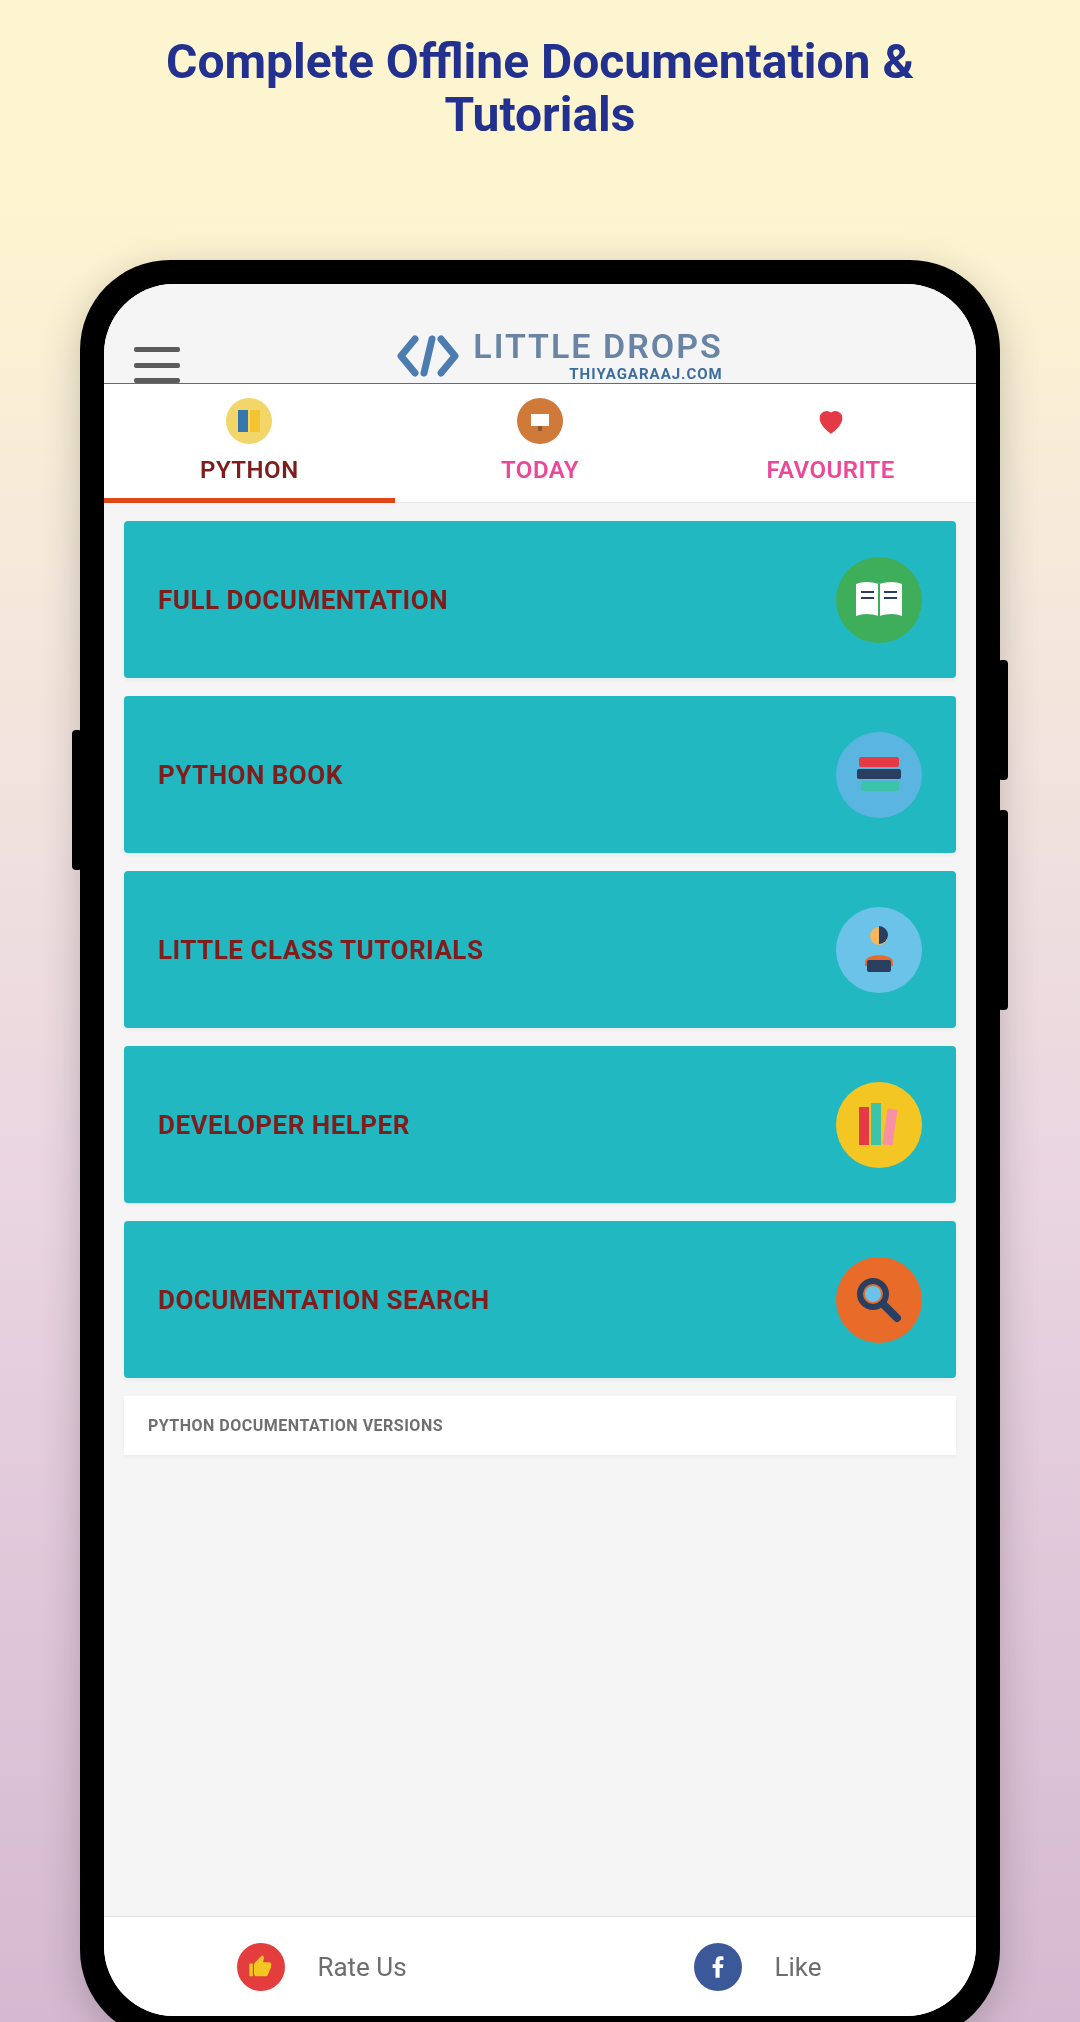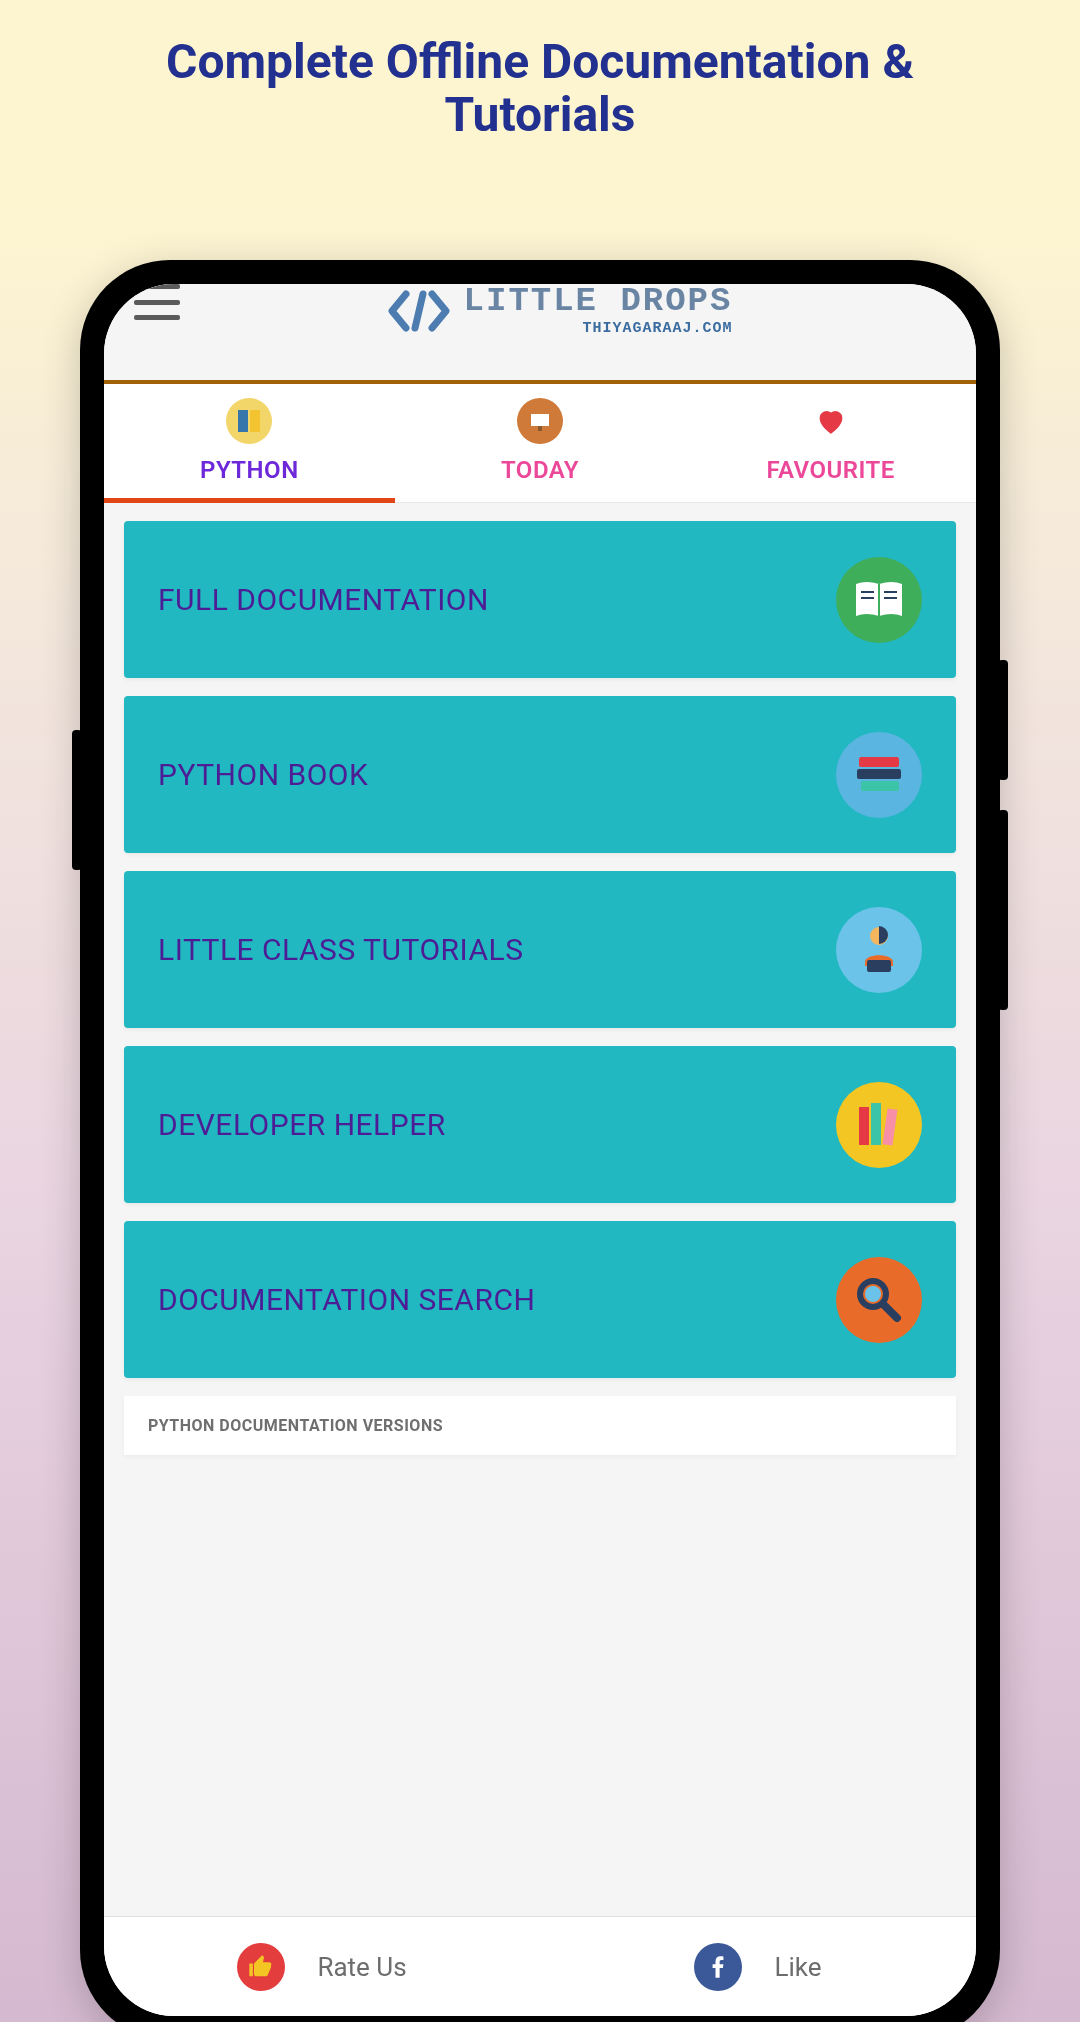--- a/index.html
+++ b/index.html
@@ -36,26 +36,25 @@
 .phone-side-right2 { right: -8px; top: 550px; width: 10px; height: 200px; }
 .phone-screen {
   width: 100%; height: 100%;
   background: #f5f5f5;
   border-radius: 70px;
   overflow: hidden;
   display: flex; flex-direction: column;
 }
 .app-header {
   background: #f5f5f5;
-  border-bottom: 4px solid #a16207;
+  border-bottom: 1px solid #a16207;
   height: 100px;
   display: flex;
-  align-items: flex-start;
+  align-items: flex-end;
   padding: 0 20px;
-  font-family: Liberation Mono, monospace;
 }
 .hamburger {
   width: 46px; height: 36px;
   display: flex; flex-direction: column; justify-content: space-between;
   margin-right: 40px; margin-left: 10px;
 }
 .hamburger span { height: 5px; background: #5b5b5b; border-radius: 2px; }
 .brand { display: flex; align-items: center; gap: 14px; flex: 1; justify-content: center; margin-right: 56px; }
 .brand-mark { width: 62px; height: 46px; }
 .brand-text { display: flex; flex-direction: column; align-items: flex-start; }
@@ -63,37 +62,37 @@
 .brand-sub { color: #3b6da0; font-size: 15px; font-weight: 700; letter-spacing: 1px; margin-top: 2px; align-self: flex-end; }
 .tabs {
   display: flex; background: #fff; border-bottom: 1px solid #e8e8e8;
 }
 .tab {
   flex: 1; display: flex; flex-direction: column; align-items: center;
   padding: 14px 0 18px; gap: 12px; position: relative;
 }
 .tab-icon { width: 46px; height: 46px; border-radius: 50%; display: flex; align-items: center; justify-content: center; }
 .tab-label { font-size: 24px; font-weight: 600; color: #ec4899; letter-spacing: .5px; }
-.tab.active .tab-label { color: #6d28d9; }
+.tab.active .tab-label { color: #7f1d1d; }
 .tab.active::after {
   content: ""; position: absolute; left: 0; right: 0; bottom: -1px; height: 5px; background: #e04616;
 }
 .content { flex: 1; overflow: hidden; background: #f5f5f5; padding: 18px 20px 0; }
 .card {
   background: #22b8c2;
   border-radius: 4px;
   height: 157px;
   margin-bottom: 18px;
   display: flex;
   align-items: center;
   padding: 0 34px;
   justify-content: space-between;
   box-shadow: 0 2px 4px rgba(0,0,0,.05);
 }
-.card-title { color: #4c1d95; font-size: 30px; font-weight: 400; letter-spacing: .5px; }
+.card-title { color: #7f1d1d; font-size: 26px; font-weight: 700; letter-spacing: .5px; }
 .card-icon { width: 86px; height: 86px; border-radius: 50%; display: flex; align-items: center; justify-content: center; flex-shrink: 0; }
 .ci-green { background: #3fae5b; }
 .ci-blue { background: #5ab5e0; }
 .ci-lblue { background: #6bc3e9; }
 .ci-yellow { background: #f3c623; }
 .ci-orange { background: #e86b2a; }
 .section-head {
   background: #fff;
   padding: 20px 24px;
   font-size: 16px; font-weight: 700; color: #6f6f6f;

